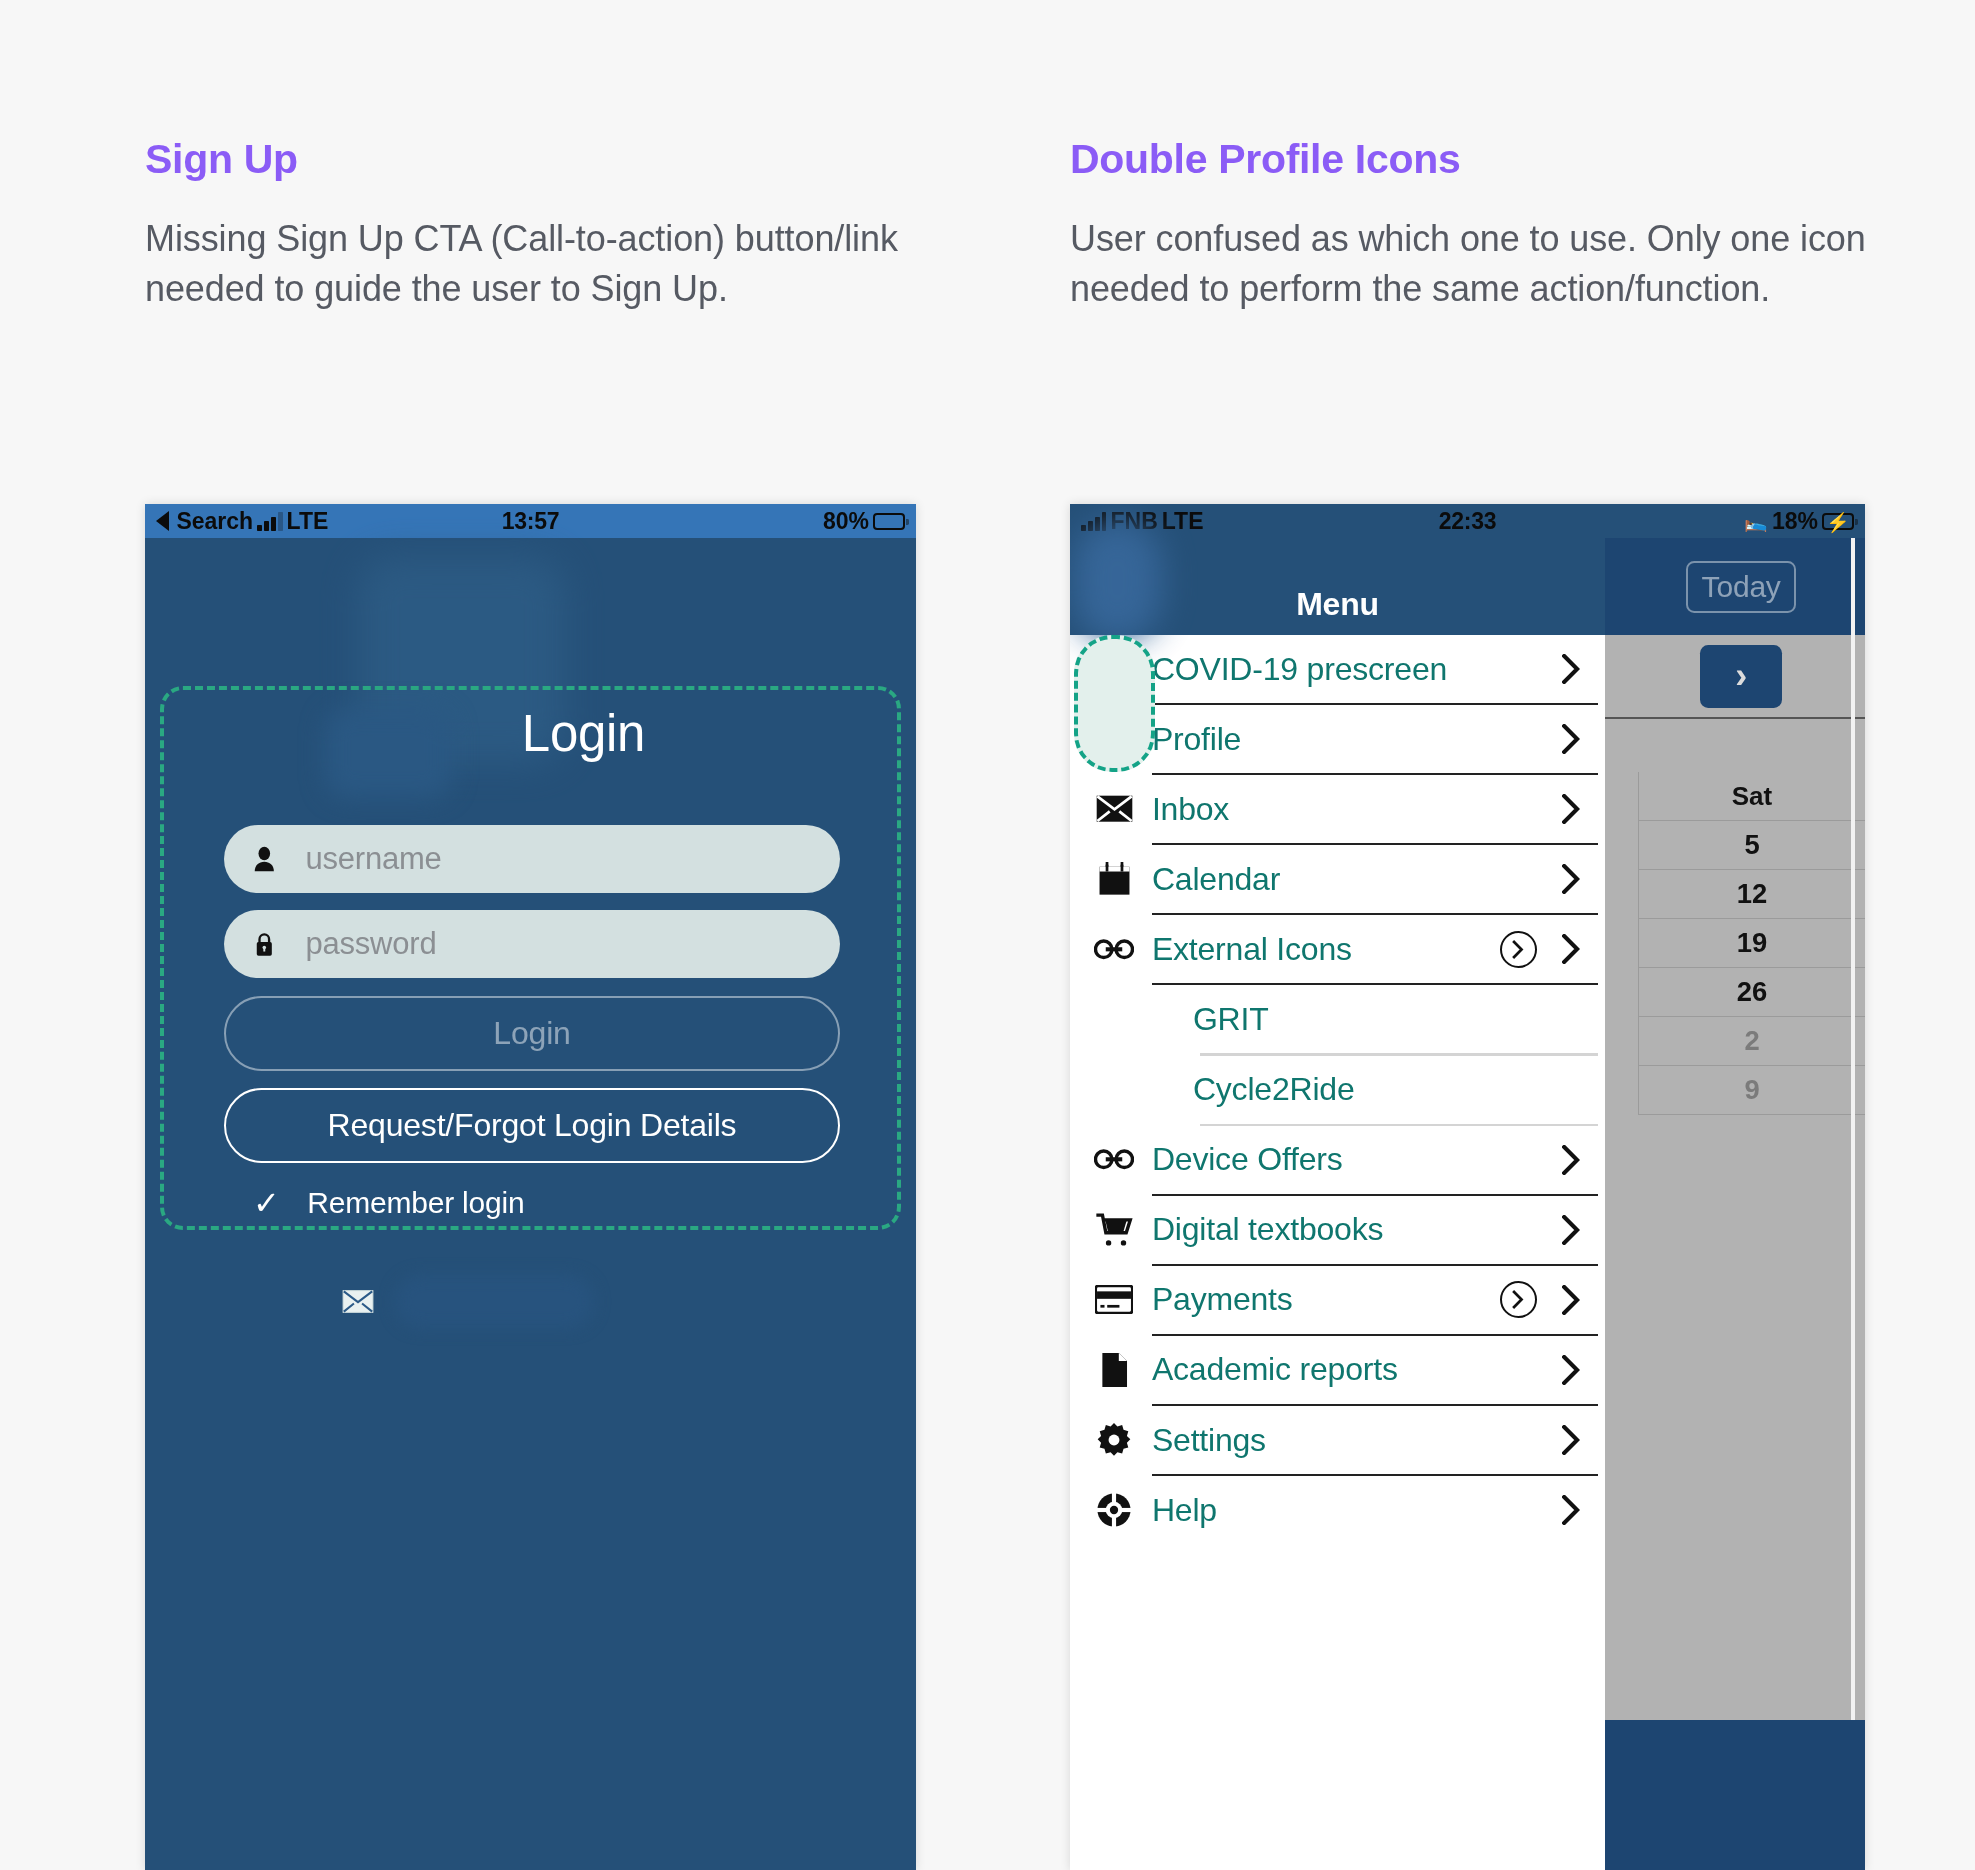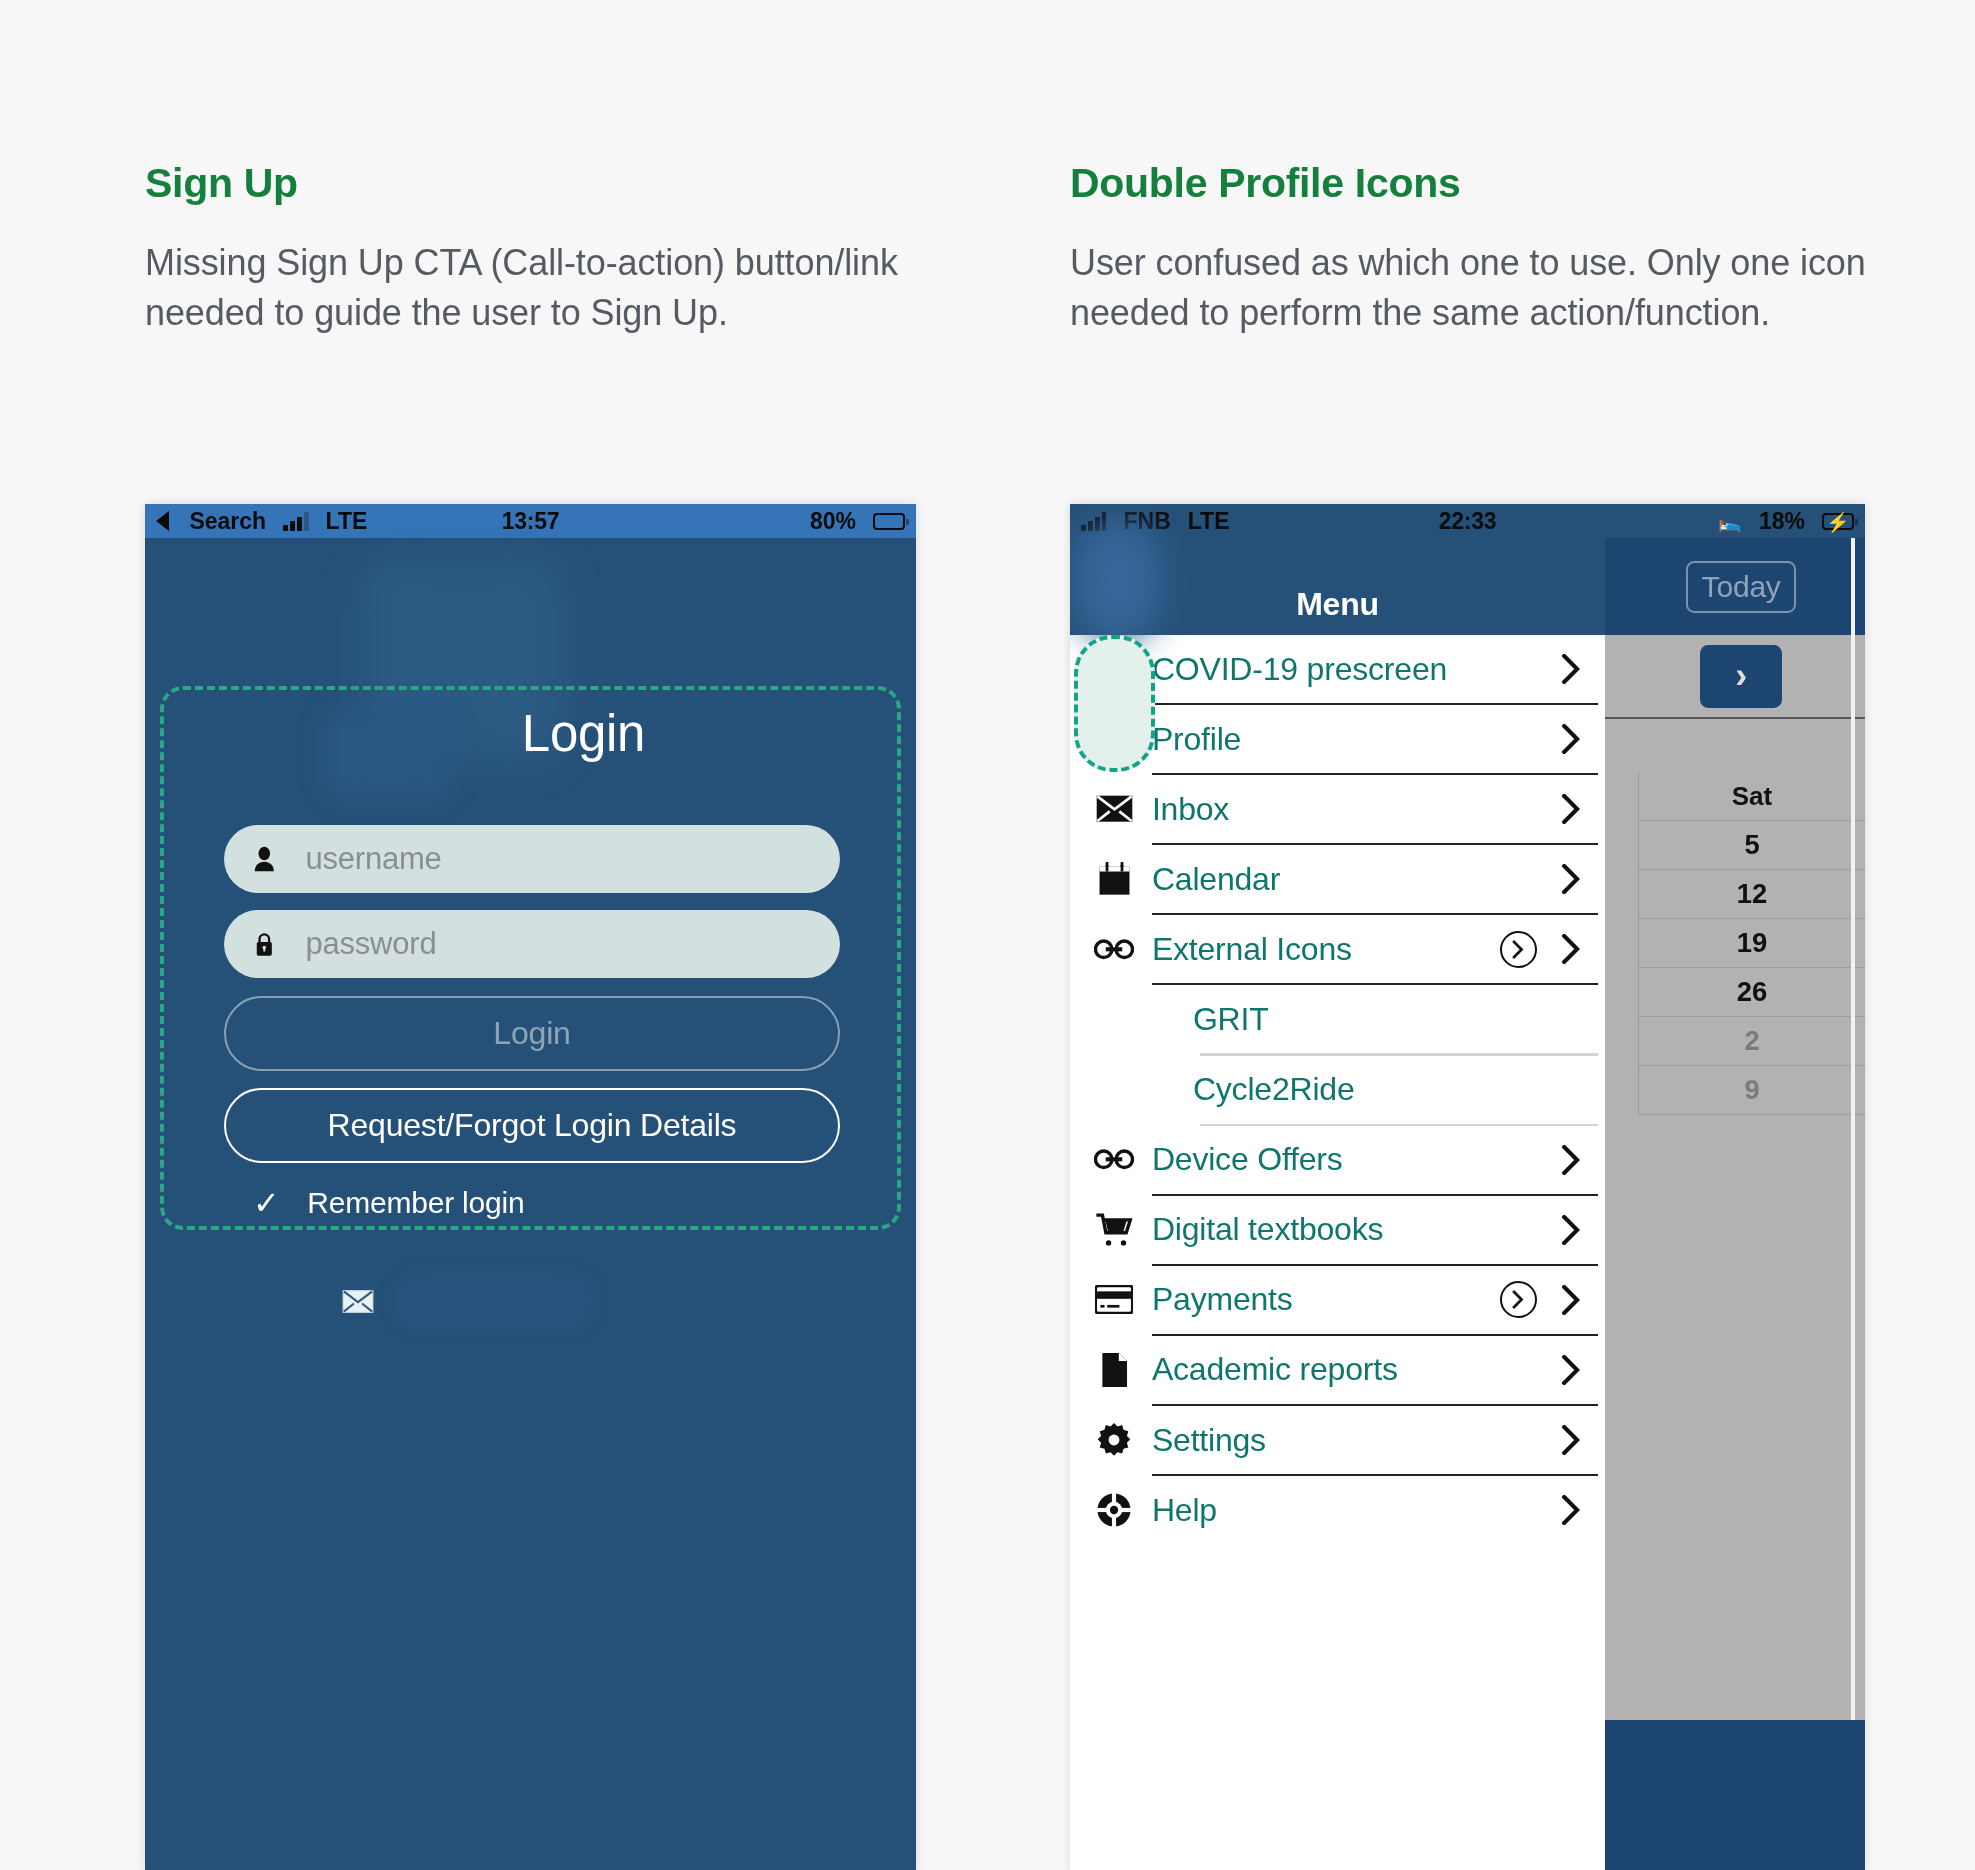--- a/index.html
+++ b/index.html
@@ -20,25 +20,24 @@
   }
 
   
   .col { position: absolute; }
   .col-left  { left: 145px;  top: 137px; width: 809px; }
   .col-right { left: 1070px; top: 137px; width: 809px; }
 
   .ann-title {
     font-size: 41px;
     font-weight: bold;
-    color: #15803d;
+    color: #8b5cf6;
     letter-spacing: -0.3px;
     line-height: 1.1;
     margin-bottom: 32px;
-    margin-top: 24px;
   }
 
   .ann-body {
     font-size: 36px;
     font-weight: 400;
     color: #565a63;
     line-height: 1.39;
     letter-spacing: -0.1px;
   }
 
@@ -66,21 +65,21 @@
     display: flex;
     align-items: center;
     padding: 0 11px;
     font-size: 23px;
     font-weight: 600;
     color: #0b0b0b;
   }
   .sb-left  { background: #3575b7; }
   .sb-right { background: #255078; }
 
-  .sb-group { display: flex; align-items: center; gap: 17px; }
+  .sb-group { display: flex; align-items: center; gap: 4px; }
   .sb-center {
     position: absolute;
     left: 0; right: 0;
     text-align: center;
     font-size: 23px;
     font-weight: 700;
     letter-spacing: -0.3px;
   }
   .sb-spacer { flex: 1; }
 

